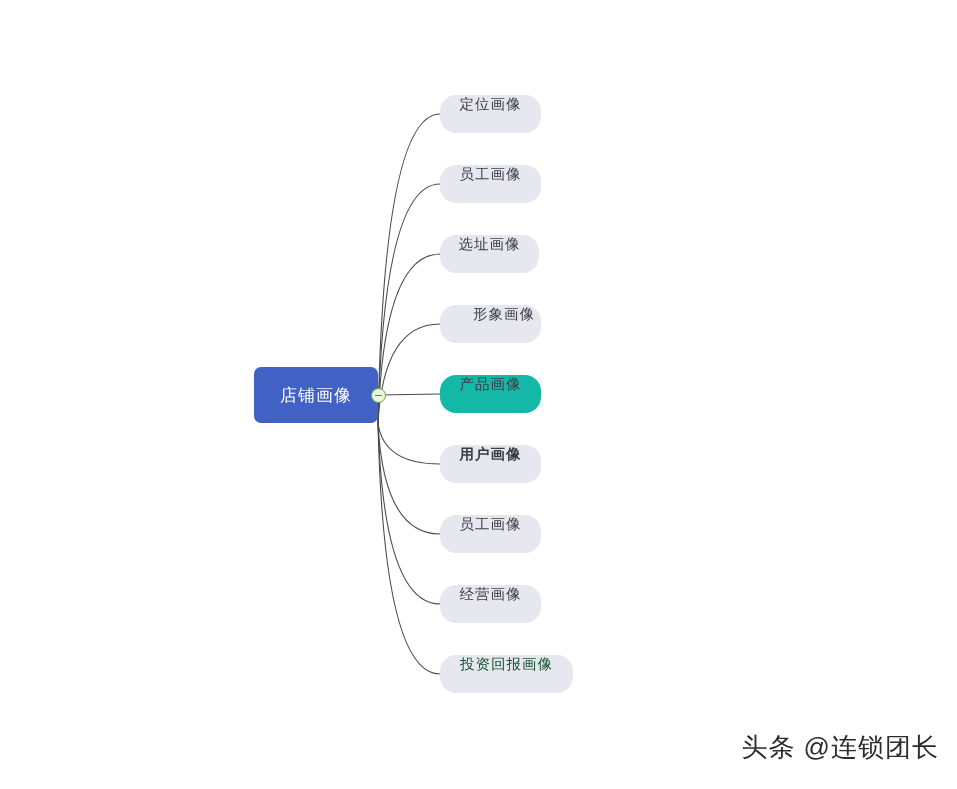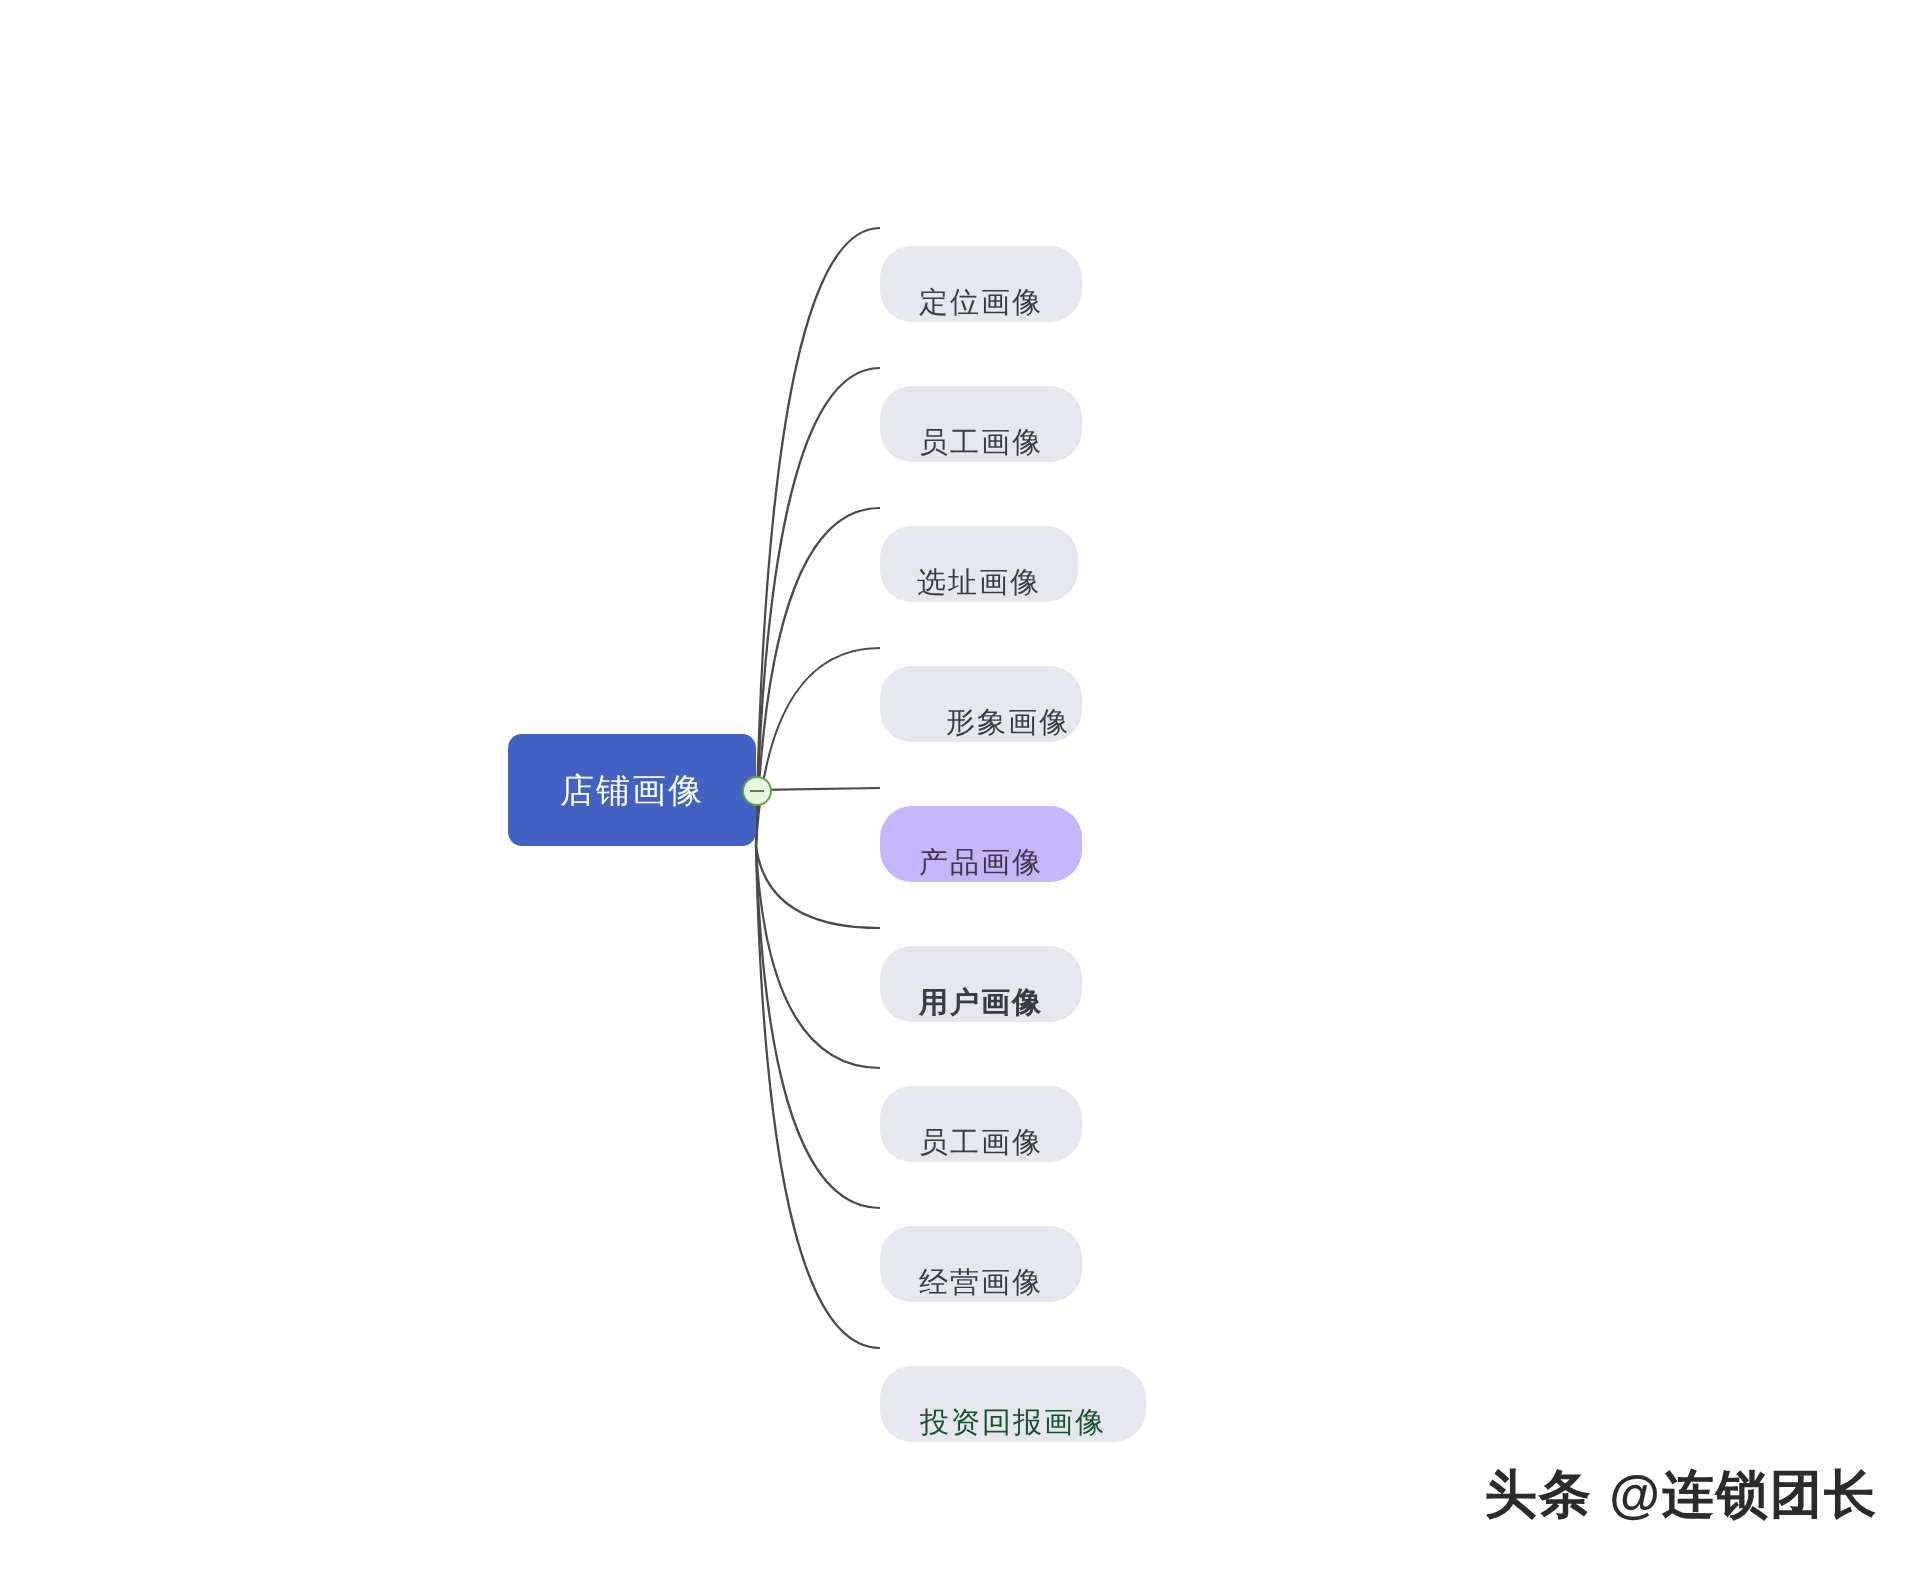--- a/index.html
+++ b/index.html
@@ -83,41 +83,40 @@
     background: #4d8f32;
   }
 
   
   .child-node {
     position: absolute;
     height: 38px;
     background: #e7e7f0;
     border-radius: 16px;
     display: flex;
-    align-items: flex-end;
+    align-items: flex-start;
     justify-content: center;
     box-sizing: border-box;
     padding: 0 18px;
     z-index: 3;
-    margin-top: 28px;
   }
   .child-label {
     color: #3b3b44;
     font-size: 14.5px;
     letter-spacing: 1px;
     white-space: nowrap;
   }
 
   
   .watermark {
     position: absolute;
     right: 18px;
     bottom: 24px;
     font-size: 26px;
-    font-weight: bold;
+    font-weight: normal;
     color: #2b2b2b;
     letter-spacing: 1px;
     z-index: 5;
     white-space: nowrap;
   }
 </style>
 </head>
 <body>
 
 <div id="canvas">
@@ -146,21 +145,21 @@
       </div>
       <div class="child-node" style="left: 440px; top: 165px; width: 101px; background: rgb(231, 231, 240);">
         <span class="child-label" style="color: rgb(59, 59, 68);">员工画像</span>
       </div>
       <div class="child-node" style="left: 440px; top: 235px; width: 99px; background: rgb(231, 231, 240);">
         <span class="child-label" style="color: rgb(59, 59, 68);">选址画像</span>
       </div>
       <div class="child-node" style="left: 440px; top: 305px; width: 101px; background: rgb(231, 231, 240); padding-left: 45px;">
         <span class="child-label" style="color: rgb(59, 59, 68);">形象画像</span>
       </div>
-      <div class="child-node" style="left: 440px; top: 375px; width: 101px; background: #c4b5fd;">
+      <div class="child-node" style="left: 440px; top: 375px; width: 101px; background: #14b8a6;">
         <span class="child-label" style="color: rgb(59, 59, 68);">产品画像</span>
       </div>
       <div class="child-node" style="left: 440px; top: 445px; width: 101px; background: rgb(231, 231, 240);">
         <span class="child-label" style="color: rgb(59, 59, 68); font-weight: bold;">用户画像</span>
       </div>
       <div class="child-node" style="left: 440px; top: 515px; width: 101px; background: rgb(231, 231, 240);">
         <span class="child-label" style="color: rgb(59, 59, 68);">员工画像</span>
       </div>
       <div class="child-node" style="left: 440px; top: 585px; width: 101px; background: rgb(231, 231, 240);">
         <span class="child-label" style="color: rgb(59, 59, 68);">经营画像</span>

